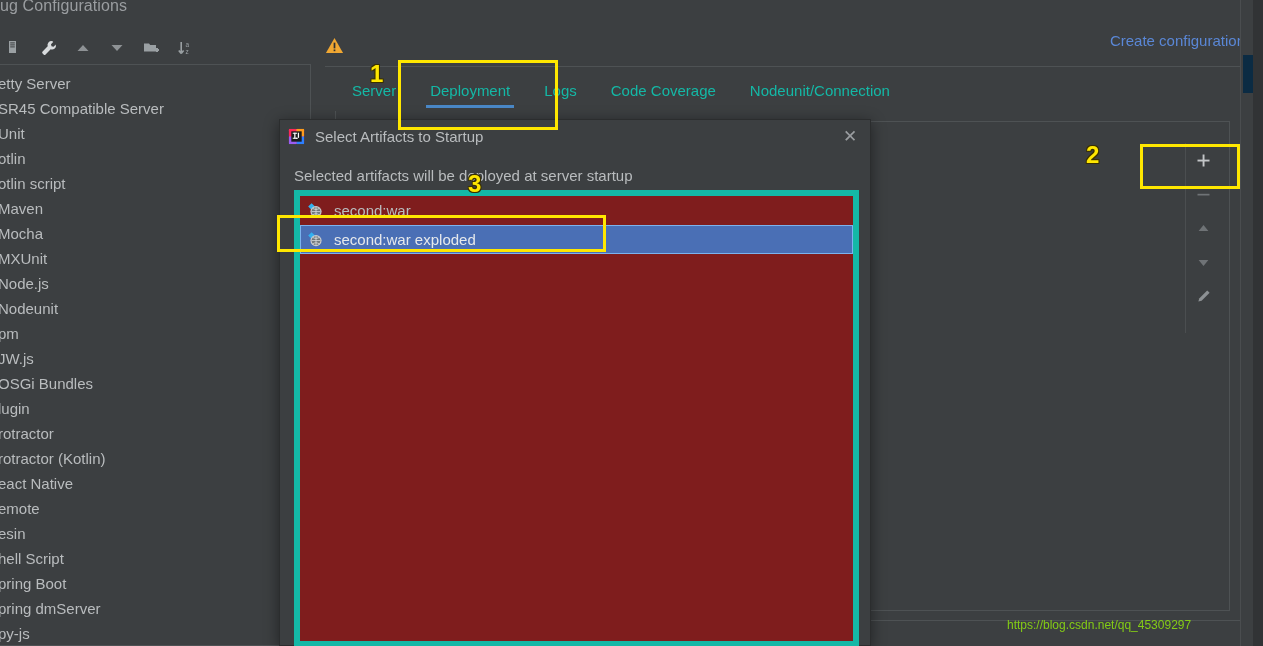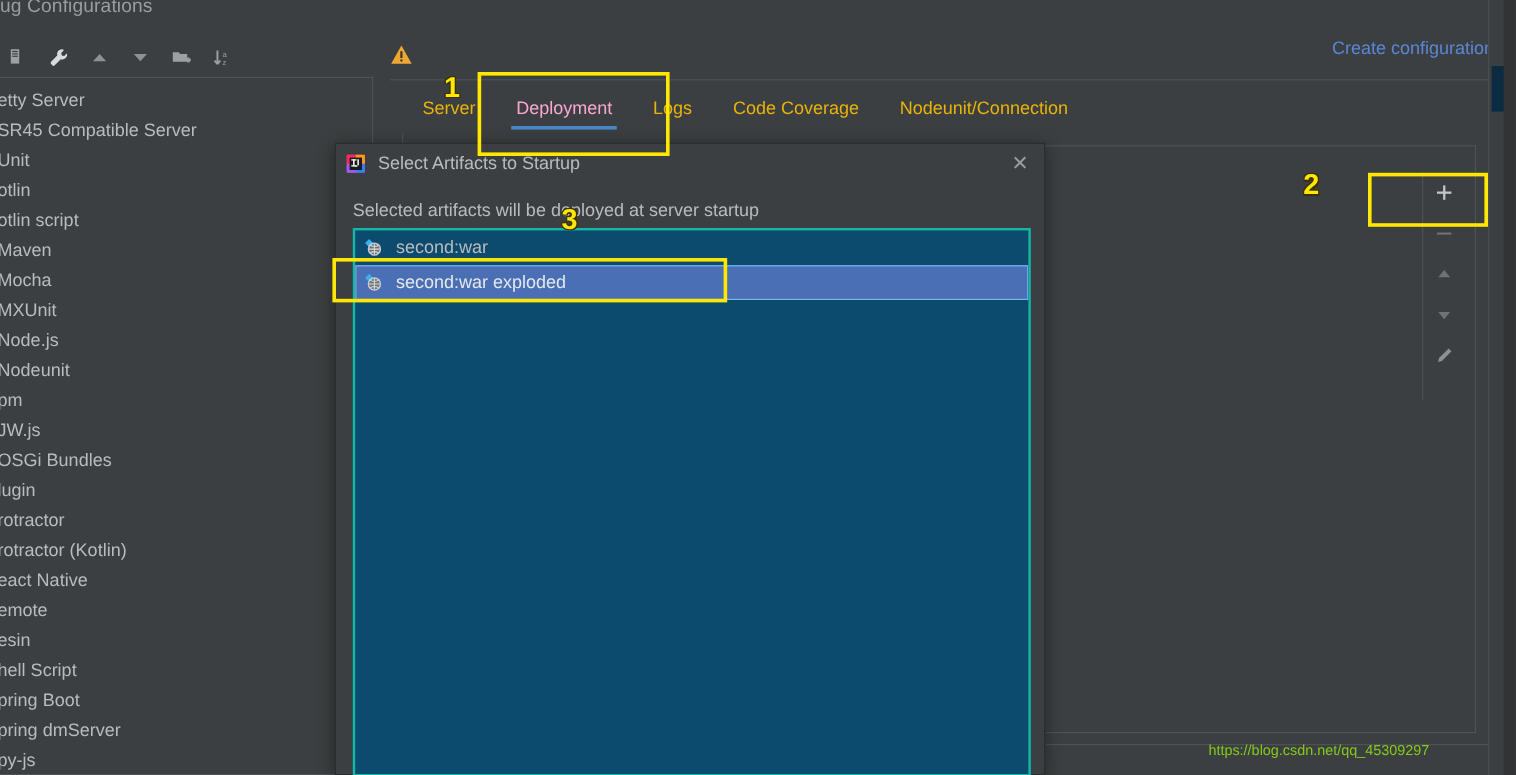--- a/index.html
+++ b/index.html
@@ -96,25 +96,25 @@
   .tabs {
     position: absolute; left: 20px; top: 70px;
     height: 40px;
     display: flex; align-items: flex-end;
   }
   .tab {
     position: relative;
     height: 40px;
     padding: 0 17px;
     display: flex; align-items: center;
-    font-size: 15px; color: #eab308;
+    font-size: 15px; color: #14b8a6;
     white-space: nowrap;
     cursor: pointer;
   }
-  .tab.active { color: #f9a8d4; }
+  .tab.active { color: #14b8a6; }
   .tab.active::after {
     content: "";
     position: absolute; left: 13px; right: 13px; bottom: 2px;
     height: 3px; background: #4a88c7;
   }
 
   
   .content-frame {
     position: absolute; left: 20px; top: 111px;
     width: 910px; height: 510px;
@@ -187,22 +187,22 @@
     color: #9a9da0; font-size: 17px; font-weight: 300;
     cursor: pointer;
   }
   .dlg-hint {
     position: absolute; left: 14px; top: 47px;
     font-size: 15px; color: #b9bcbe; white-space: nowrap;
   }
   .dlg-listbox {
     position: absolute; left: 14px; top: 70px;
     width: 565px; height: 457px;
-    background: #0c4a6e;
-    border: 2px solid #14b8a6;
+    background: #7f1d1d;
+    border: 6px solid #14b8a6;
     overflow: hidden;
   }
   .art-row {
     position: relative;
     height: 29px;
     display: flex; align-items: center;
     padding-left: 7px;
     font-size: 15px; color: #b9bcbe;
     cursor: pointer;
     white-space: nowrap;

